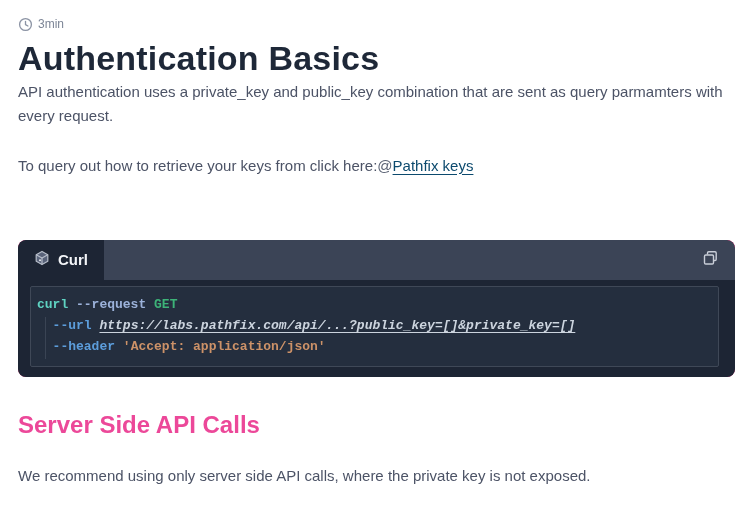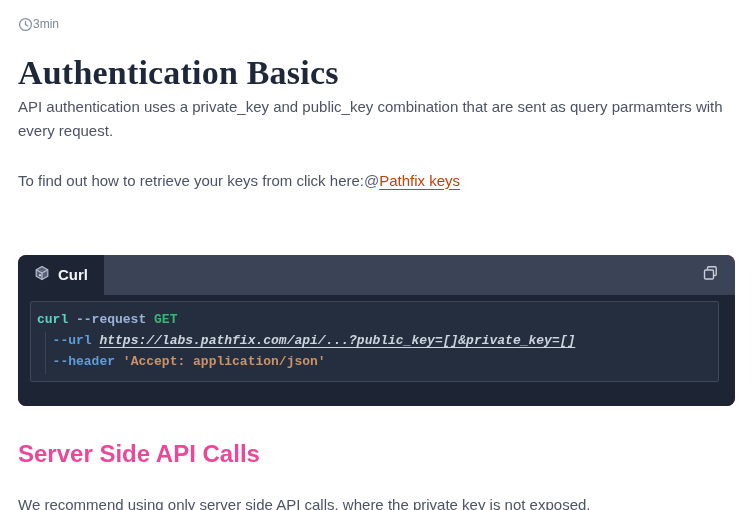--- a/index.html
+++ b/index.html
@@ -5,42 +5,42 @@
   * { box-sizing: border-box; margin: 0; padding: 0; }
   html, body { background: #ffffff; }
   body {
     width: 753px; height: 510px; overflow: hidden;
     font-family: "Liberation Sans", sans-serif;
     color: #4c5366;
   }
   .page { padding: 16px 18px 0 18px; }
 
   
-  .meta { display: flex; align-items: center; height: 16px; margin-bottom: 20px; }
+  .meta { display: flex; align-items: center; gap: 5px; height: 16px; margin-bottom: 5px; }
   .meta svg { display: block; }
   .meta-label { font-size: 12px; color: #7d8697; }
 
   
   h1.title {
     font-size: 34px; font-weight: 700; color: #1e2838;
-    line-height: 1.25; letter-spacing: 0.2px; font-family: Liberation Serif, serif;
+    line-height: 1.25; letter-spacing: 0.2px;
   }
   h2.section-title {
     font-size: 24px; font-weight: 700; color: #ec4899;
     margin-top: 33px; line-height: 1.25;
   }
 
   
   p.body-text { font-size: 15px; line-height: 24px; color: #4c5366; max-width: 717px; }
   .intro { }
   .keys-line { margin-top: 26px; }
   .section-body { margin-top: 24px; }
   .at { color: #5a6274; }
   a.doc-link {
-    color: #c2410c; text-decoration: underline;
+    color: #0c4a6e; text-decoration: underline;
     text-underline-offset: 3px; cursor: pointer;
   }
 
   
   .code-block {
     margin-top: 62px; width: 717px;
     background: #be185d; border-radius: 8px; overflow: hidden;
   }
   .code-header {
     display: flex; align-items: center; height: 40px;
@@ -52,21 +52,21 @@
     background: #1d2534; border-top-left-radius: 8px;
     cursor: pointer;
   }
   .code-tab-label { color: #f3f5f8; font-size: 15px; font-weight: 600; }
   .copy-btn {
     margin-left: auto; margin-right: 10px;
     background: transparent; border: none; cursor: pointer;
     width: 30px; height: 30px; display: flex; align-items: center; justify-content: center;
     border-radius: 4px;
   }
-  .code-body { padding: 6px 16px 24px 12px; background: #1d2534; }
+  .code-body { padding: 6px 16px 10px 12px; background: #1d2534; }
   .code-panel {
     position: relative;
     background: #242e3e; border: 1px solid #3f4857; border-radius: 2px;
     padding: 7px 10px 9px 6px;
     font-family: "Liberation Mono", monospace;
     font-size: 13px; font-weight: 700; line-height: 21px;
   }
   .code-line { white-space: pre; }
   .indent-guide {
     position: absolute; left: 14px; top: 30px; bottom: 7px;
@@ -91,21 +91,21 @@
         <path d="M8 4.6 V8.2 L10.6 9.6" stroke="#8b93a4" stroke-width="1.4" stroke-linecap="round" stroke-linejoin="round"></path>
       </svg>
     </span>
     <span class="meta-label">3min</span>
   </div>
 
   <h1 class="title">Authentication Basics</h1>
 
   <p class="body-text intro">API authentication uses a private_key and public_key combination that are sent as query parmamters with every request.</p>
 
-  <p class="body-text keys-line"><span>To find out how to retrieve your keys from click here:</span><span class="at">@</span><a class="doc-link" href="#">Pathfix keys</a></p>
+  <p class="body-text keys-line"><span>To query out how to retrieve your keys from click here:</span><span class="at">@</span><a class="doc-link" href="#">Pathfix keys</a></p>
 
   <div class="code-block">
     <div class="code-header">
       <div class="code-tab">
         <span>
           <svg width="16" height="16" viewBox="0 0 16 16" fill="none">
             <path d="M8 1.4 L13.8 4.7 V11.3 L8 14.6 L2.2 11.3 V4.7 Z" stroke="#b6bdc9" stroke-width="1.2" stroke-linejoin="round" fill="#59637a"></path>
             <path d="M2.2 4.7 L8 8 L13.8 4.7" stroke="#b6bdc9" stroke-width="1.2" stroke-linejoin="round"></path>
             <path d="M8 8 V14.6" stroke="#b6bdc9" stroke-width="1.2"></path>
             <circle cx="6" cy="10.2" r="1" fill="#e8ebf0"></circle>

